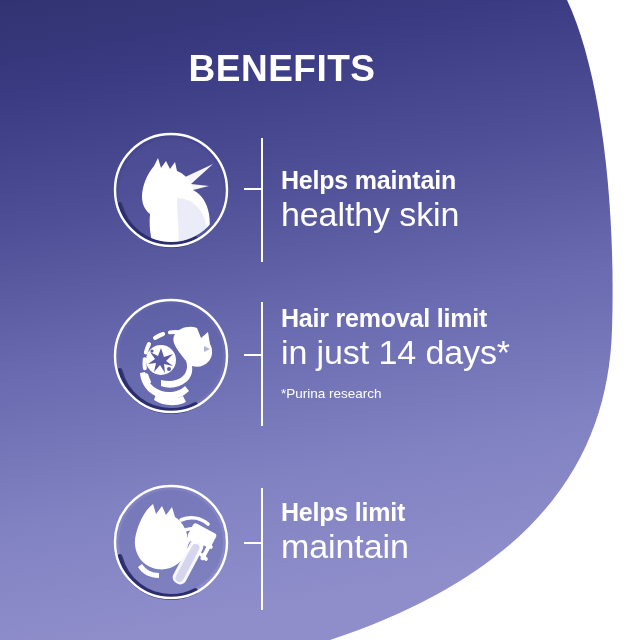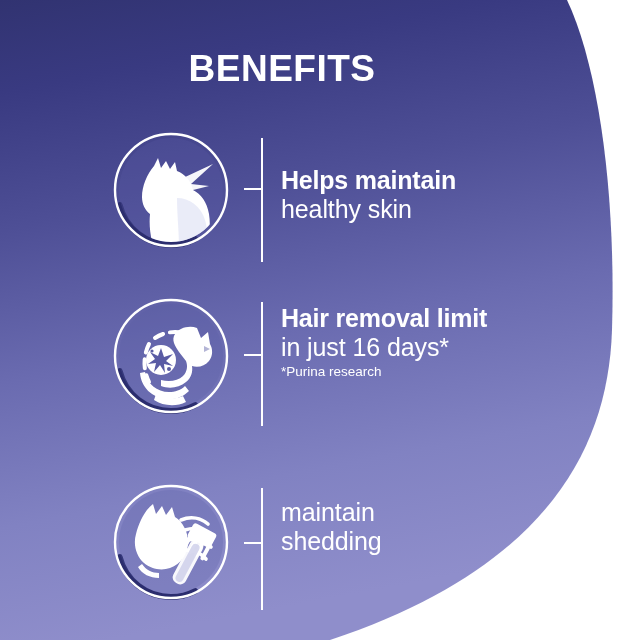--- a/index.html
+++ b/index.html
@@ -93,31 +93,31 @@
 
   .btext .hl {
     display:block;
     font-size:25px;
     font-weight:bold;
     line-height:1.16;
     letter-spacing:-0.2px;
   }
   .btext .sub {
     display:block;
-    font-size:25px;
+    font-size:34px;
     font-weight:normal;
     line-height:1.16;
     letter-spacing:-0.1px;
   }
   .btext .note {
     display:block;
     font-size:13.5px;
     font-weight:normal;
     line-height:1.35;
-    margin-top:1px;
+    margin-top:13px;
     letter-spacing:0px;
   }
 </style>
 </head>
 <body>
 
 <div id="poster">
 
   <svg id="panel-svg" viewBox="0 0 640 640" preserveAspectRatio="none" aria-hidden="true">
     <defs>
@@ -239,21 +239,21 @@
         </svg>
       </div>
 
       <div class="rule" id="rule-1">
         <div class="vline"></div>
         <div class="tick"></div>
       </div>
 
       <div class="btext" id="text-1">
         <span class="hl">Hair removal limit</span>
-        <span class="sub">in just 16 days*</span>
+        <span class="sub">in just 14 days*</span>
         <span class="note">*Purina research</span>
       </div>
     </div>
 
     <div class="benefit" id="benefit-2">
 
       <div class="icon-wrap">
         <svg viewBox="0 0 124 124">
           <defs>
             <clipPath id="c3">
@@ -298,19 +298,19 @@
           </g>
         </svg>
       </div>
 
       <div class="rule" id="rule-2">
         <div class="vline"></div>
         <div class="tick"></div>
       </div>
 
       <div class="btext" id="text-2">
+        <span class="hl">Helps limit</span>
         <span class="sub">maintain</span>
-        <span class="sub">shedding</span>
       </div>
     </div>
 
   </div>
 </div>
 
 </body></html>

